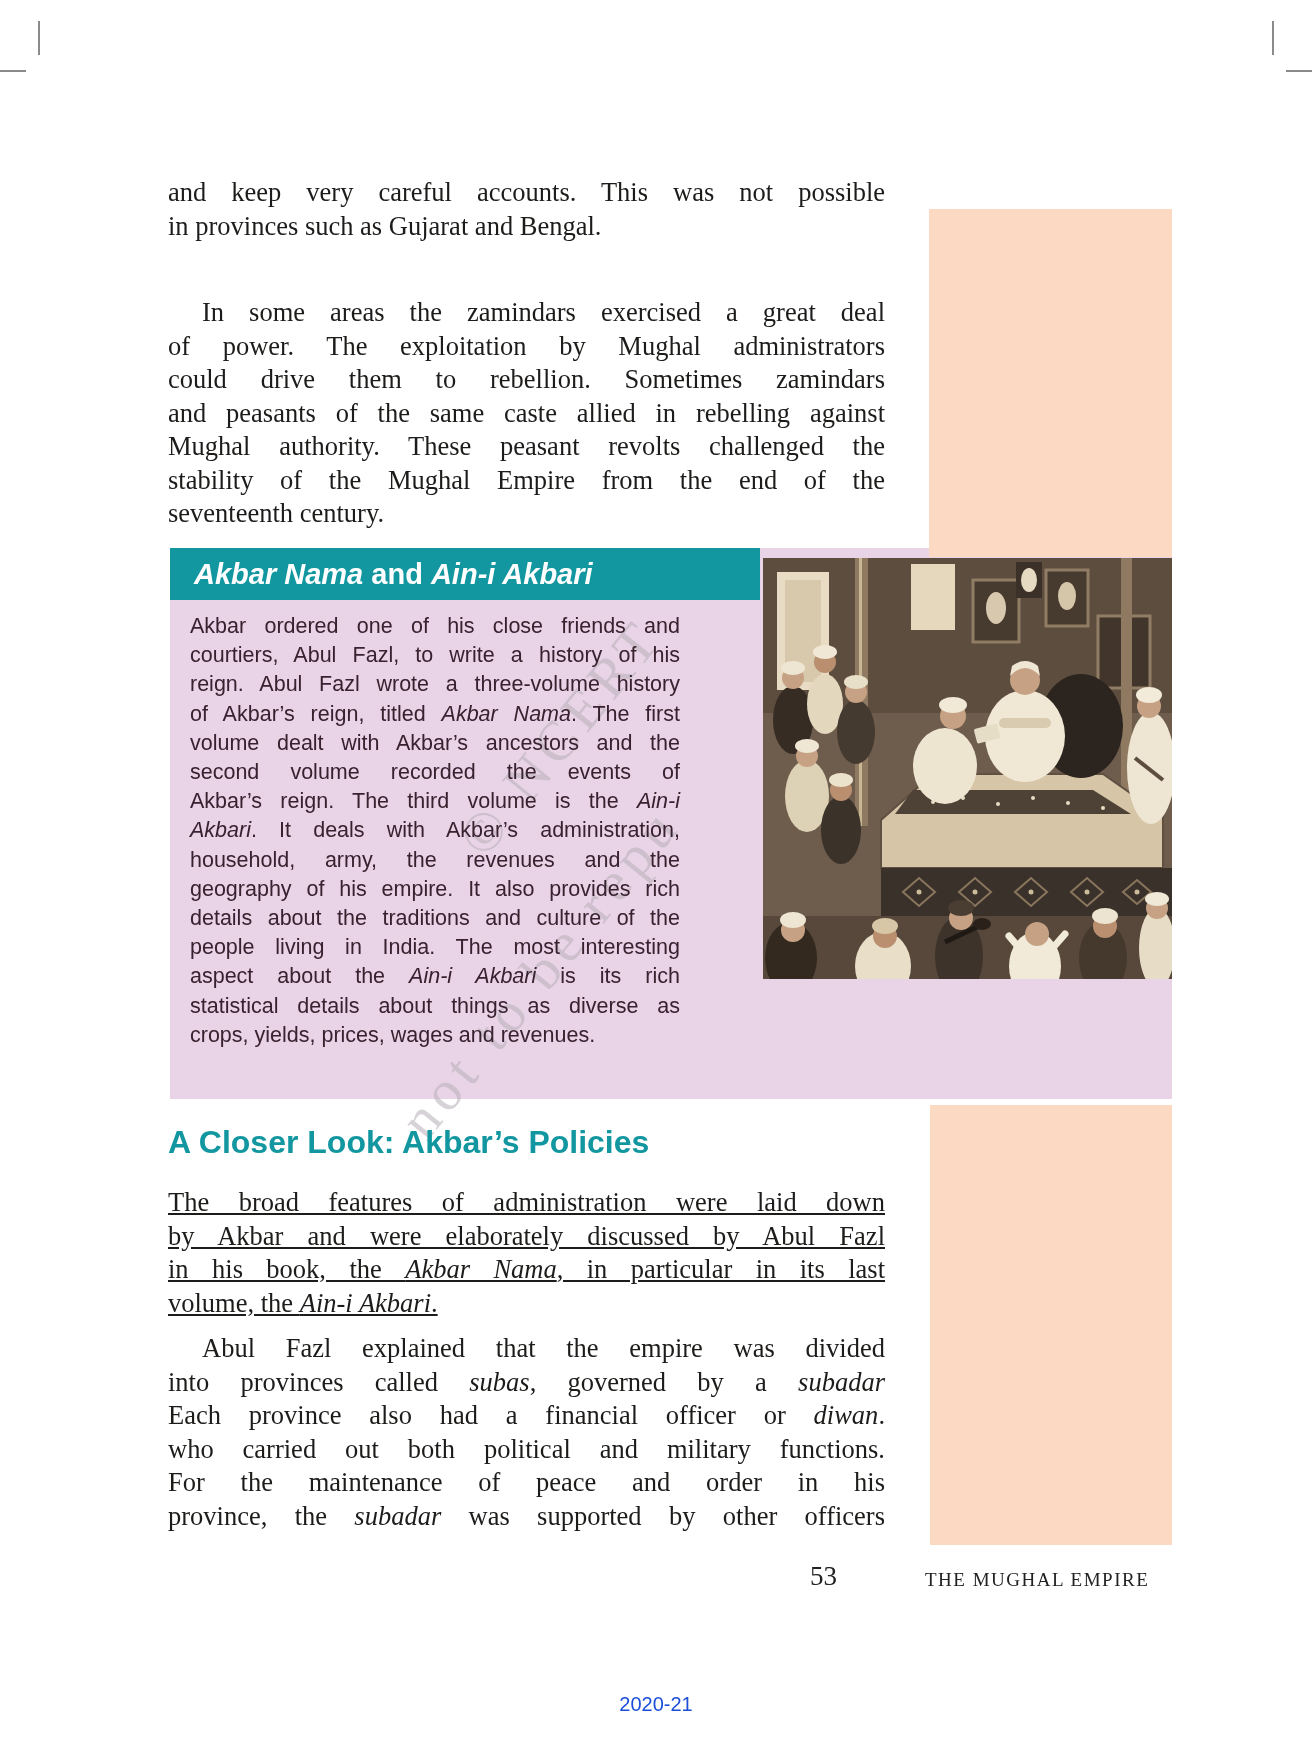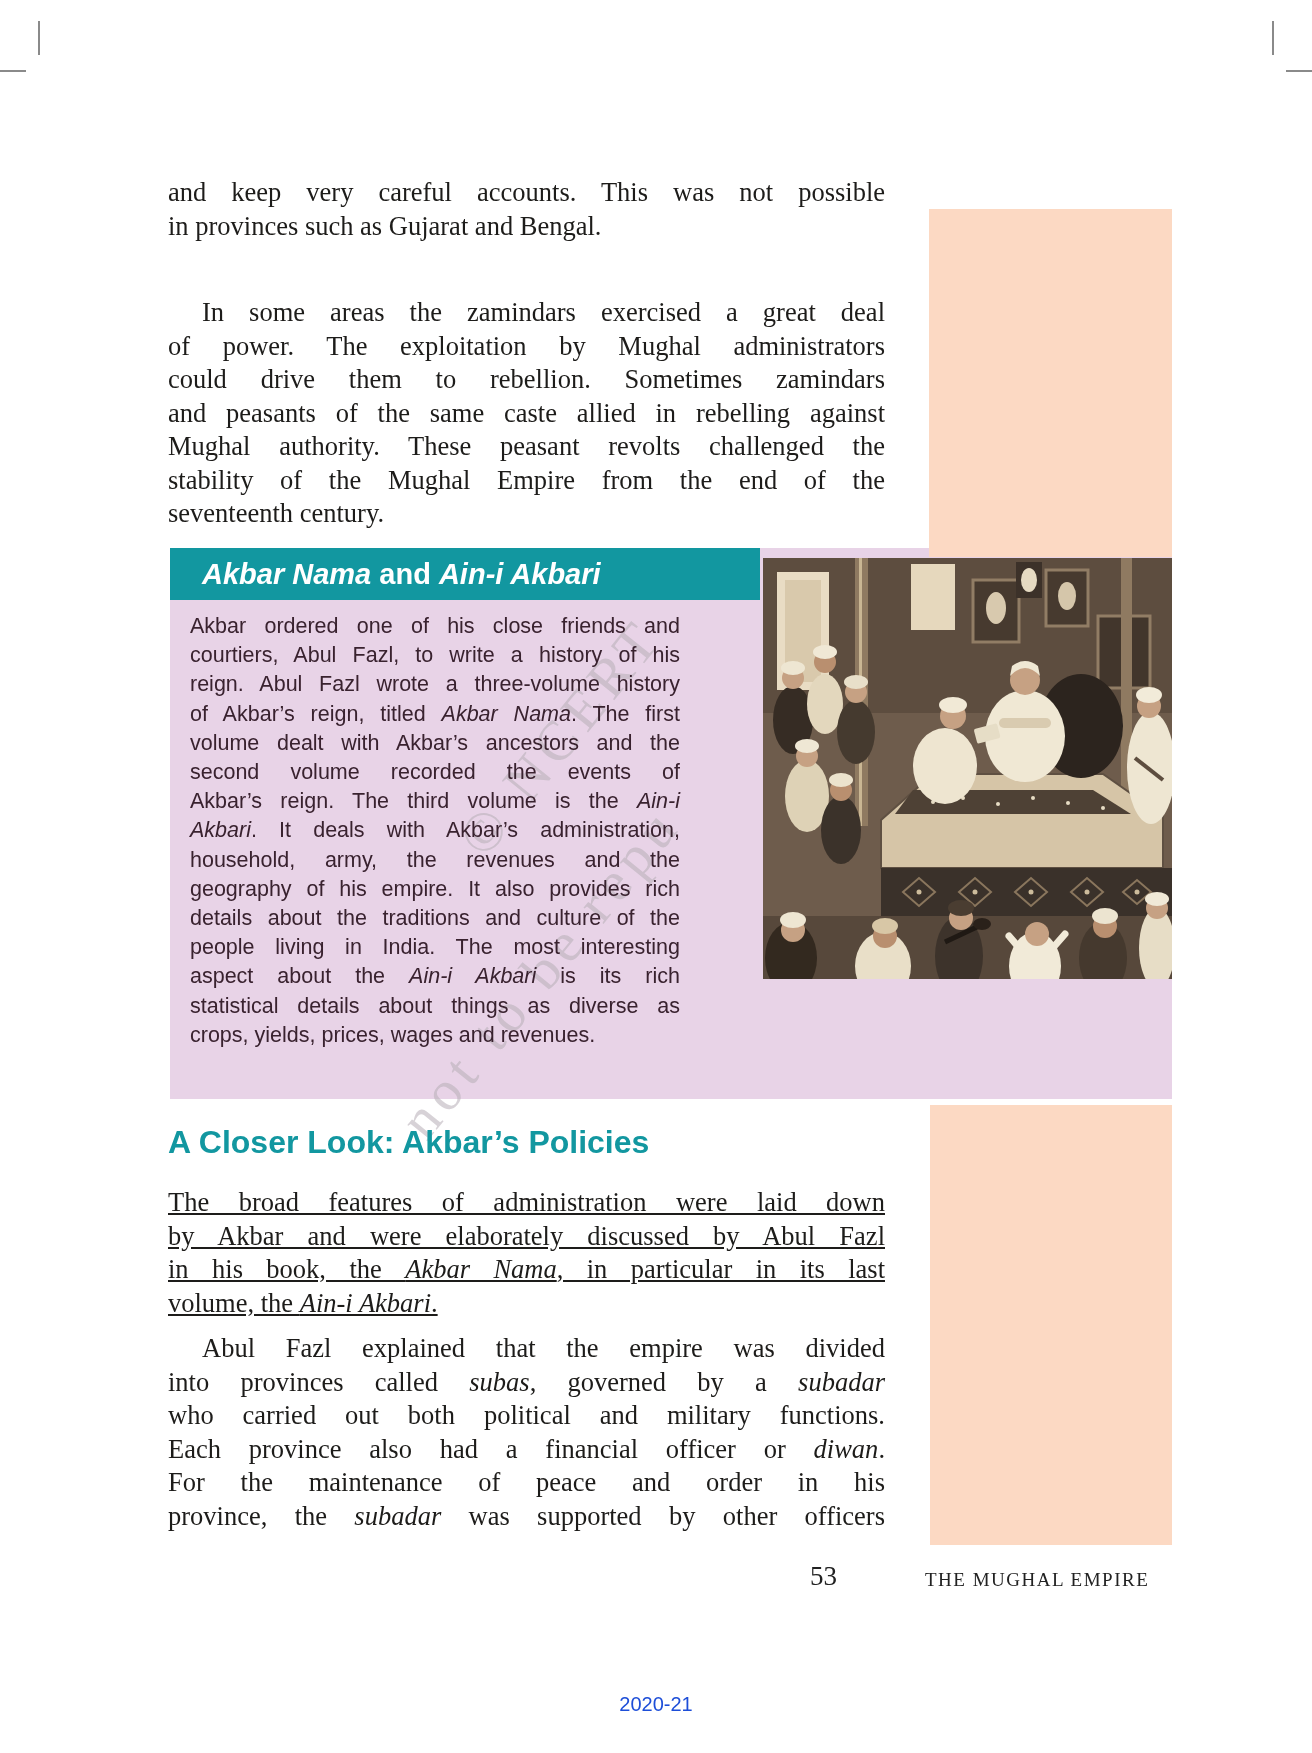--- a/index.html
+++ b/index.html
@@ -25,21 +25,21 @@
   .para{position:absolute;left:168px;width:717px;z-index:3;}
   .para .ln{font-size:26.5px;line-height:33.5px;}
   .jl{text-align:justify;text-align-last:justify;}
 
   
   .figure-box{position:absolute;left:170px;top:548px;width:1002px;height:551px;
               background:var(--lavender,#e8d3e7);}
   .box-header{position:absolute;left:0;top:0;width:590px;height:52px;z-index:3;
               background:var(--teal,#1297a0);color:#fff;
               font-family:"Liberation Sans",sans-serif;font-weight:bold;font-size:29px;
-              line-height:52px;padding-left:32px;box-sizing:border-box;white-space:nowrap;}
+              line-height:52px;padding-left:24px;box-sizing:border-box;white-space:nowrap;}
   .box-text{position:absolute;left:20px;top:64px;width:490px;z-index:3;
             font-family:"Liberation Sans",sans-serif;color:var(--box_text,#39222f);}
   .box-text .ln{font-size:21.5px;line-height:29.2px;}
 
   .painting{position:absolute;left:593px;top:10px;width:409px;height:421px;z-index:3;display:block;}
 
   .fig-caption{position:absolute;left:605px;top:438px;width:390px;z-index:3;
                color:var(--box_text,#39222f);}
   .fig-label{font-size:23px;font-weight:bold;font-style:italic;line-height:28px;}
   .fig-caption .ln{font-size:22.5px;line-height:27px;}
@@ -208,22 +208,22 @@
   <div class="section-heading">A Closer Look: Akbar’s Policies</div>
   <div class="para" style="top:1186px;text-decoration:underline;">
       <div class="ln jl">The broad features of administration were laid down</div>
       <div class="ln jl">by Akbar and were elaborately discussed by Abul Fazl</div>
       <div class="ln jl">in his book, the <i>Akbar Nama</i>, in particular in its last</div>
       <div class="ln">volume, the <i>Ain-i Akbari</i>.</div>
     </div>
   <div class="para" style="top:1332px;">
       <div class="ln jl" style="text-indent: 34px;">Abul Fazl explained that the empire was divided</div>
       <div class="ln jl">into provinces called <i>subas</i>, governed by a <i>subadar</i></div>
+      <div class="ln jl">Each province also had a financial officer or <i>diwan</i>.</div>
       <div class="ln jl">who carried out both political and military functions.</div>
-      <div class="ln jl">Each province also had a financial officer or <i>diwan</i>.</div>
       <div class="ln jl">For the maintenance of peace and order in his</div>
       <div class="ln jl">province, the <i>subadar</i> was supported by other officers</div>
     </div>
 
   <div class="page-number">53</div>
   <div class="chapter-title">THE MUGHAL EMPIRE</div>
   <div class="year-code">2020-21</div>
 
 </div>
 

